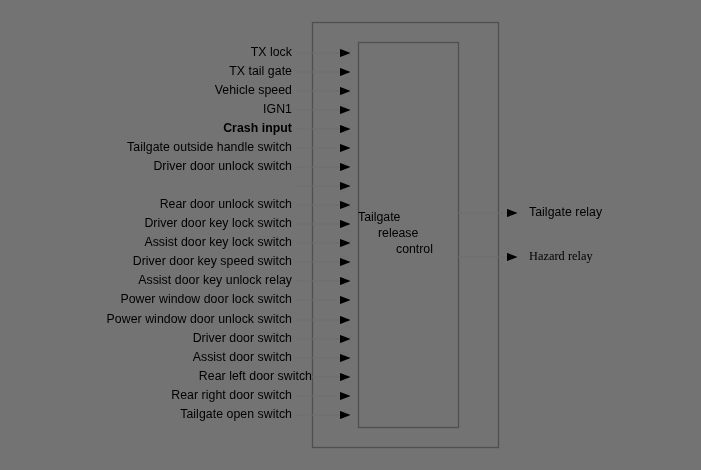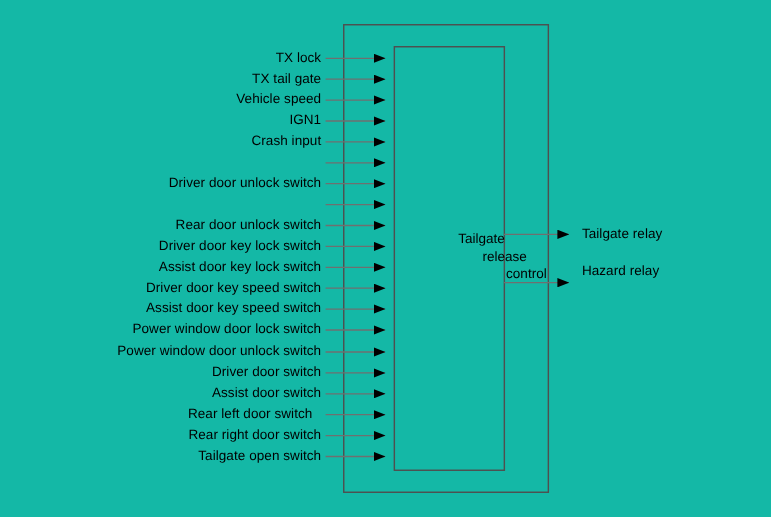--- a/index.html
+++ b/index.html
@@ -11,21 +11,21 @@
     width: 701px;
     height: 470px;
     font-family: "Liberation Sans", sans-serif;
     color: #000000;
     overflow: hidden;
   }
   #diagram {
     position: relative;
     width: 701px;
     height: 470px;
-    background: #14b8a6;
+    background: #737373;
   }
   .svg-layer {
     position: absolute;
     left: 0;
     top: 0;
     width: 701px;
     height: 470px;
   }
   .lbl {
     position: absolute;
@@ -36,21 +36,21 @@
     letter-spacing: 0.05px;
   }
   .in-lbl {
     text-align: right;
   }
   .out-lbl {
     text-align: left;
   }
   .block-title {
     position: absolute;
-    text-align: right;
+    text-align: left;
     font-size: 12.3px;
     line-height: 16.3px;
     color: #000;
     white-space: nowrap;
   }
 </style>
 </head>
 <body>
 
 <div id="diagram">
@@ -92,35 +92,36 @@
     <g stroke="#6f6f6f" stroke-width="1.2" fill="none">
       <line x1="458" y1="213" x2="517" y2="213" marker-end="url(#arrowhead)"></line>
       <line x1="458" y1="257" x2="517" y2="257" marker-end="url(#arrowhead)"></line>
     </g>
   </svg>
 
   <div class="lbl in-lbl" style="right:409px; top:46px;">TX lock</div>
   <div class="lbl in-lbl" style="right:409px; top:65px;">TX tail gate</div>
   <div class="lbl in-lbl" style="right:409px; top:84px;">Vehicle speed</div>
   <div class="lbl in-lbl" style="right:409px; top:103px;">IGN1</div>
-  <div class="lbl in-lbl" style="right:409px; top:122px;">Crash input</div>
+  <div class="lbl in-lbl" style="right:409px; top:122px;font-weight:bold;">Crash input</div>
+  <div class="lbl in-lbl" style="right:409px; top:141px;">Tailgate outside handle switch</div>
   <div class="lbl in-lbl" style="right:409px; top:160px;">Driver door unlock switch</div>
   <div class="lbl in-lbl" style="right:409px; top:198px;">Rear door unlock switch</div>
   <div class="lbl in-lbl" style="right:409px; top:217px;">Driver door key lock switch</div>
   <div class="lbl in-lbl" style="right:409px; top:236px;">Assist door key lock switch</div>
   <div class="lbl in-lbl" style="right:409px; top:255px;">Driver door key speed switch</div>
-  <div class="lbl in-lbl" style="right:409px; top:274px;">Assist door key speed switch</div>
+  <div class="lbl in-lbl" style="right:409px; top:274px;">Assist door key unlock relay</div>
   <div class="lbl in-lbl" style="right:409px; top:293px;">Power window door lock switch</div>
   <div class="lbl in-lbl" style="right:409px; top:313px;">Power window door unlock switch</div>
   <div class="lbl in-lbl" style="right:409px; top:332px;">Driver door switch</div>
   <div class="lbl in-lbl" style="right:409px; top:351px;">Assist door switch</div>
-  <div class="lbl in-lbl" style="right:417px; top:370px;padding-left:35px;">Rear left door switch</div>
+  <div class="lbl in-lbl" style="right:389px; top:370px;padding-left:35px;">Rear left door switch</div>
   <div class="lbl in-lbl" style="right:409px; top:389px;">Rear right door switch</div>
   <div class="lbl in-lbl" style="right:409px; top:408px;">Tailgate open switch</div>
 
   <div class="block-title" style="left:358px; top:209px; width:101px;">Tailgate</div>
   <div class="block-title" style="left:358px; top:225px; width:101px;padding-left:20px;">release</div>
   <div class="block-title" style="left:358px; top:241px; width:101px;padding-left:38px;">control</div>
 
   <div class="lbl out-lbl" style="left:529px; top:206px;">Tailgate relay</div>
-  <div class="lbl out-lbl" style="left:529px; top:240px;">Hazard relay</div>
+  <div class="lbl out-lbl" style="left:529px; top:250px;font-family:Liberation Serif, serif;">Hazard relay</div>
 
 </div>
 
 </body></html>

